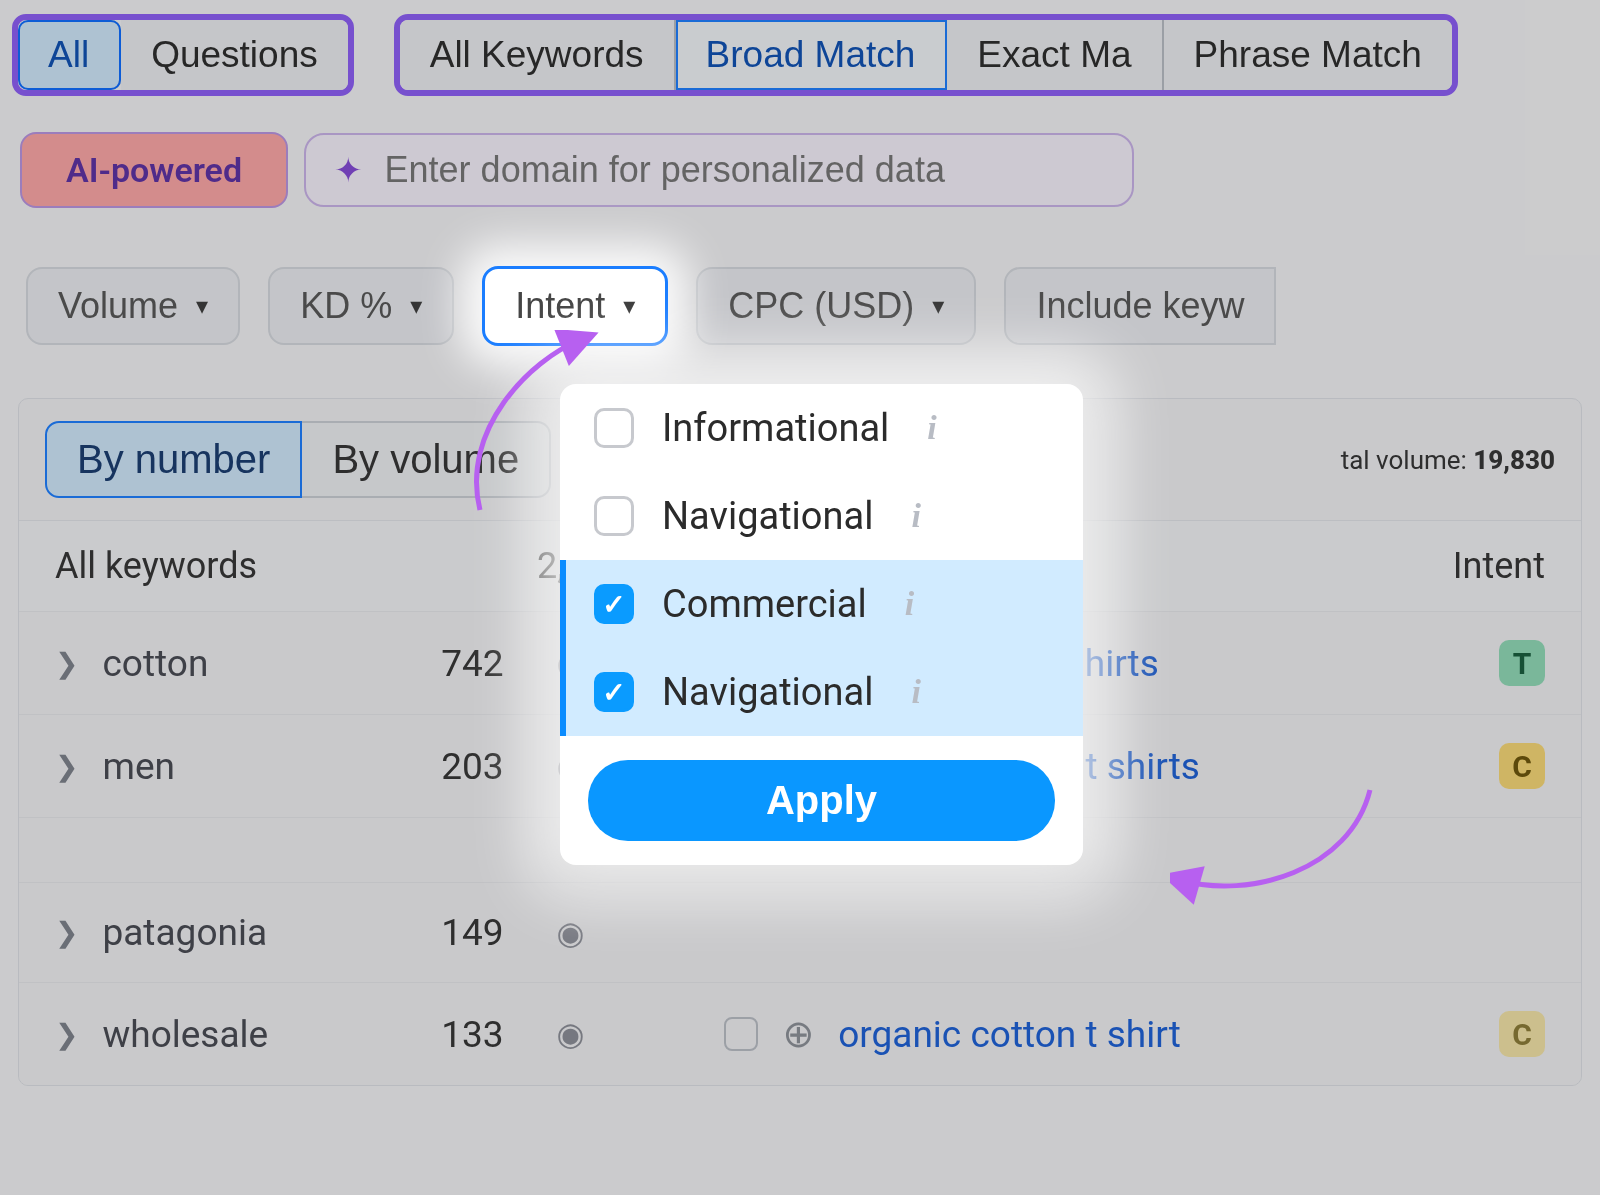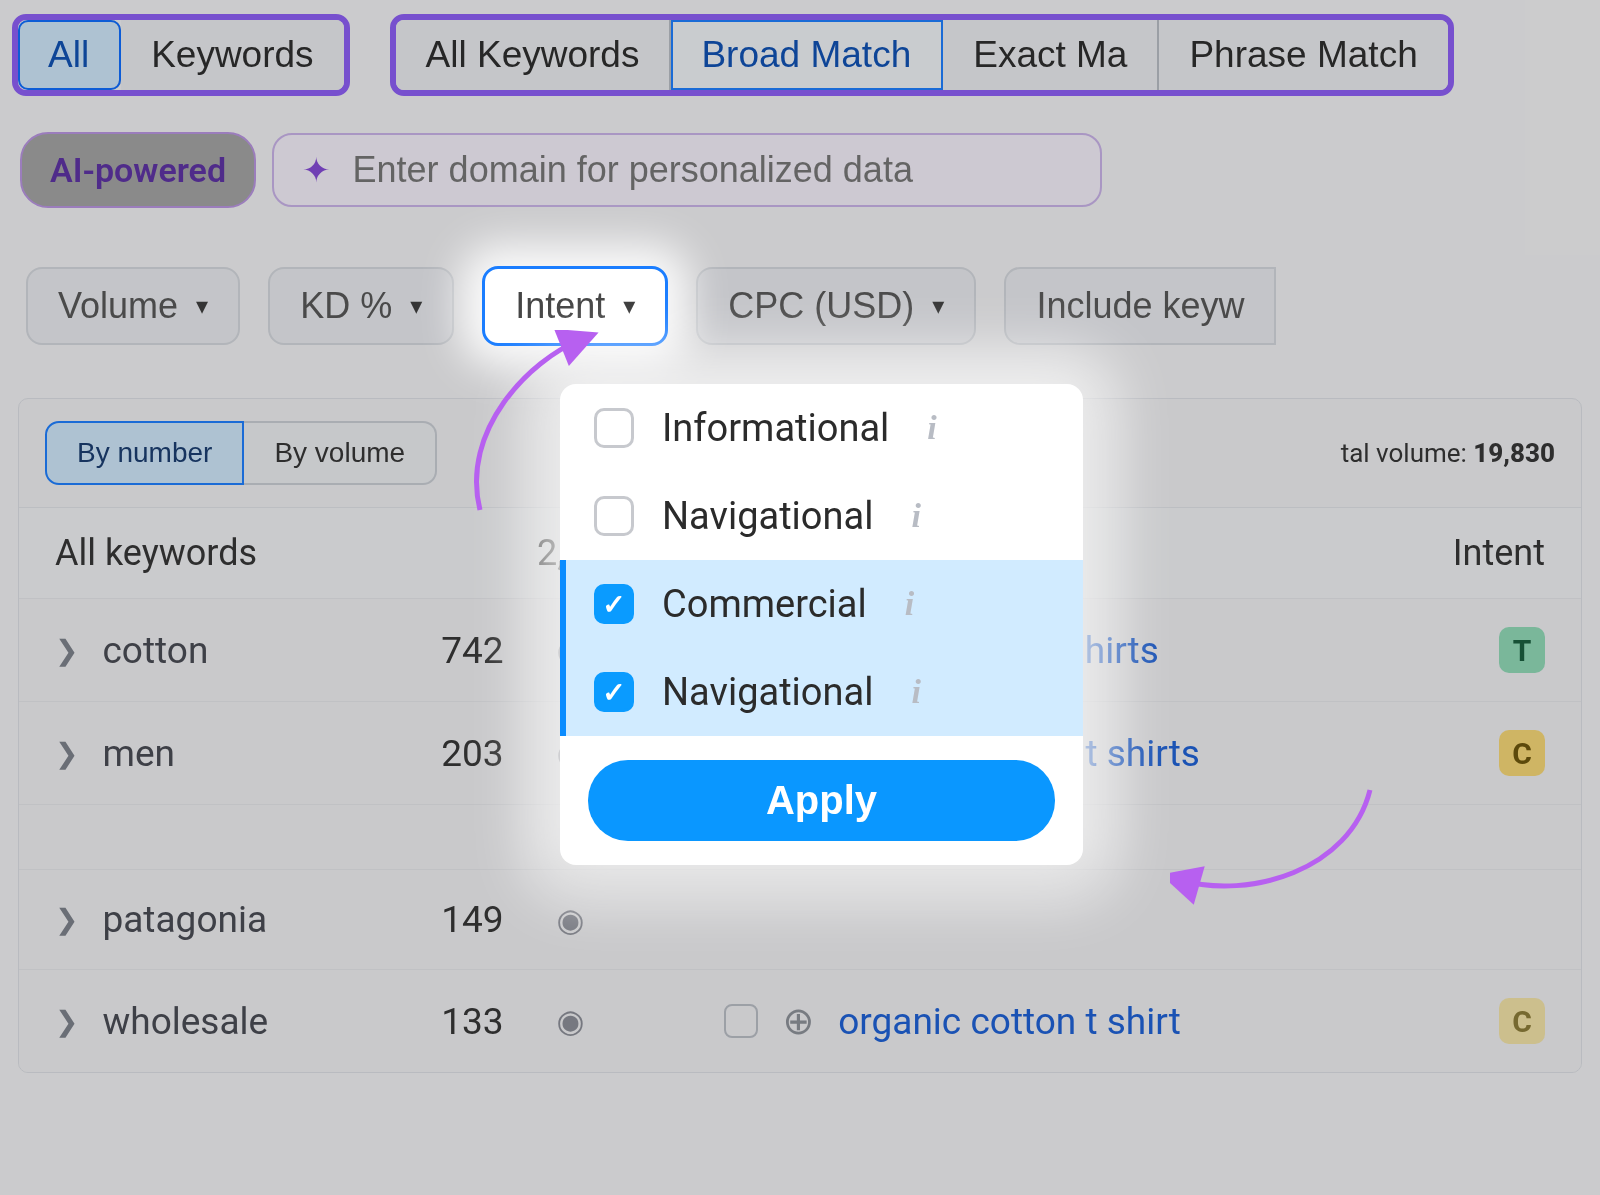--- a/index.html
+++ b/index.html
@@ -14,36 +14,36 @@
   .tabs-row { display: flex; gap: 0; padding: 14px 12px 0 12px; }
   .tab-group { display: inline-flex; border: 6px solid #8b5cf6; border-radius: 14px; overflow: hidden; margin-right: 40px; }
   .tab-group.segmented .tab-btn { border-right: 2px solid #b8bcc4; }
   .tab-group.segmented .tab-btn:last-child { border-right: none; }
   .tab-btn { padding: 14px 30px; background: #ebecef; color: #2a2a2a; font-size: 37px; cursor: pointer; border: none; }
   .tab-btn.active { background: #cfe7fb; color: #0b4fb3; outline: 2px solid #0a6bff; outline-offset: -2px; border-radius: 10px;}
   .tab-btn.bm-active { color: #0b4fb3; background: #f0f3f7; outline: 2px solid #1a7dff; outline-offset: -2px; }
 
   
   .ai-row { display: flex; align-items: center; gap: 16px; padding: 36px 20px 18px 20px; }
-  .ai-badge { background: #a3a3a3; border: 2px solid #b893e0; color: #5b2fa3; font-weight: 600; font-size: 34px; padding: 16px 28px; border-radius: 28px; }
+  .ai-badge { background: #fca5a5; border: 2px solid #b893e0; color: #5b2fa3; font-weight: 600; font-size: 34px; padding: 16px 44px; border-radius: 16px; }
   .ai-input-wrap { display: flex; align-items: center; border: 2px solid #c8b1e8; border-radius: 20px; padding: 14px 28px; background: #f4effa; min-width: 830px; }
   .ai-sparkle { color: #8347d6; font-size: 34px; margin-right: 22px; }
   .ai-input { border: none; background: transparent; font-size: 36px; color: #8a8d97; outline: none; width: 100%; }
 
   
   .filters-row { display: flex; align-items: center; gap: 28px; padding: 40px 26px 18px 26px; position: relative; }
   .filter-btn { display: inline-flex; align-items: center; gap: 18px; background: #e9ebef; border: 2px solid #d4d7dd; color: #555; font-size: 36px; padding: 16px 30px; border-radius: 16px; cursor: pointer; }
   .filter-btn .chev { font-size: 24px; color: #3a3a3a; }
   .filter-btn.intent-open { background: #ffffff; color: #444; border: 3px solid #1a7dff; position: relative; z-index: 80; box-shadow: 0 0 40px 22px rgba(255,255,255,0.9); }
 
   
   .content-wrap { margin: 34px 18px 0 18px; border: 1px solid #dcdfe4; border-radius: 10px; background: #efeff2; overflow: hidden; }
   .switch-row { display: flex; align-items: center; padding: 22px 26px; gap: 32px; }
   .switch-group { display: inline-flex; }
-  .switch-btn { background: #eceef1; border: 2px solid #c9cdd4; color: #333; font-size: 28px; padding: 14px 30px; cursor: pointer; }
+  .switch-btn { background: #eceef1; border: 2px solid #c9cdd4; color: #333; font-size: 40px; padding: 14px 30px; cursor: pointer; }
   .switch-btn:first-child { border-radius: 14px 0 0 14px; }
   .switch-btn:last-child { border-radius: 0 14px 14px 0; border-left: none; }
   .switch-btn.active { background: #cfe7fb; border-color: #1a7dff; color: #163a6e; }
   .total-vol { margin-left: auto; font-size: 26px; color: #333; }
   .total-vol b { font-weight: 800; }
 
   .header-row { display: flex; align-items: center; padding: 24px 36px; background: #f1f2f5; border-top: 1px solid #e0e2e7; }
   .col-hdr { font-size: 36px; color: #333; }
   .col-hdr.keywords { flex: 0 0 360px; }
   .col-hdr.count { flex: 0 0 210px; text-align: right; }
@@ -80,21 +80,21 @@
 
   
   .arrow-svg { position: absolute; z-index: 95; pointer-events: none; }
 </style>
 </head>
 <body>
 
 <div class="tabs-row">
   <div class="tab-group segmented">
     <button class="tab-btn active">All</button>
-    <button class="tab-btn">Keywords</button>
+    <button class="tab-btn">Questions</button>
   </div>
   <div class="tab-group segmented">
     <button class="tab-btn">All Keywords</button>
     <button class="tab-btn bm-active">Broad Match</button>
     <button class="tab-btn">Exact Ma</button>
     <button class="tab-btn">Phrase Match</button>
   </div>
 </div>
 
 <div class="ai-row">

